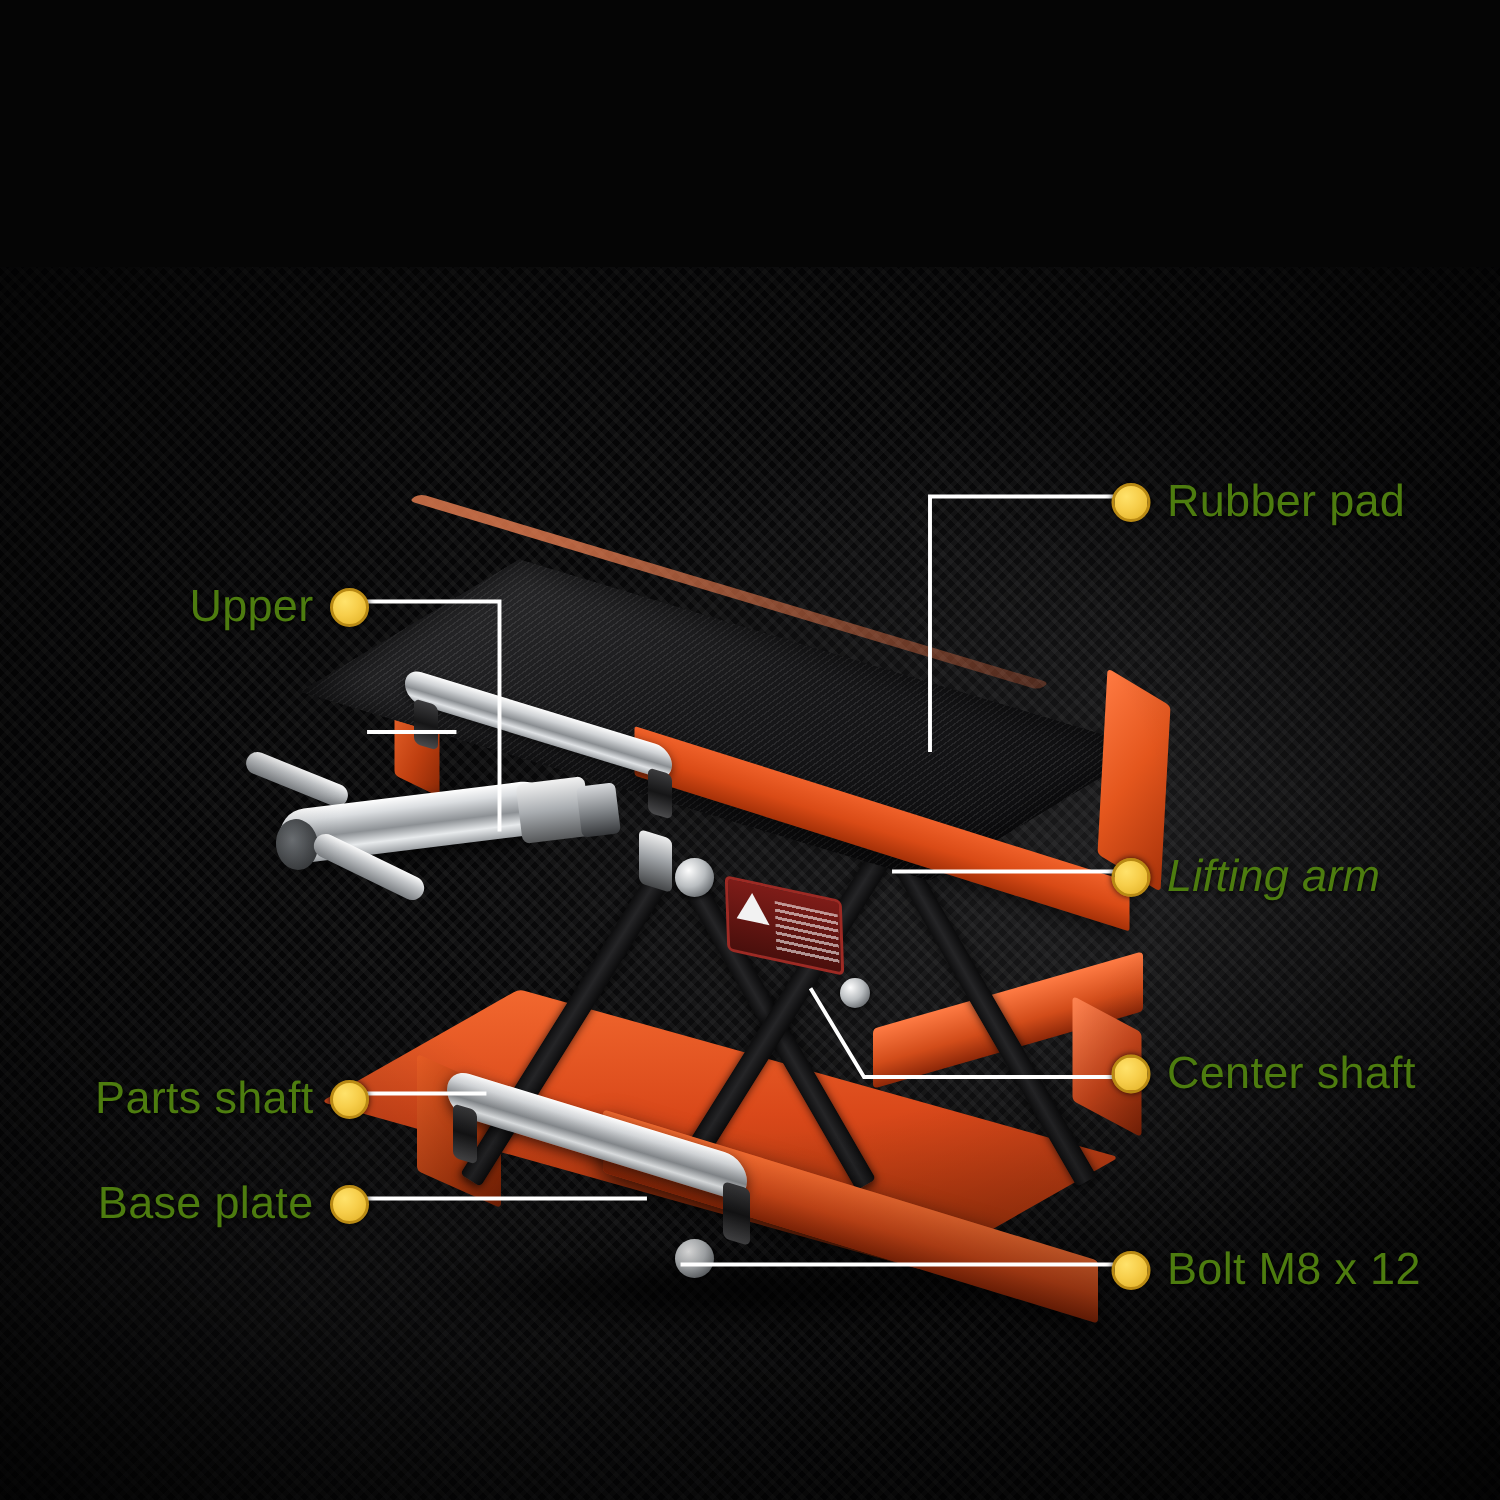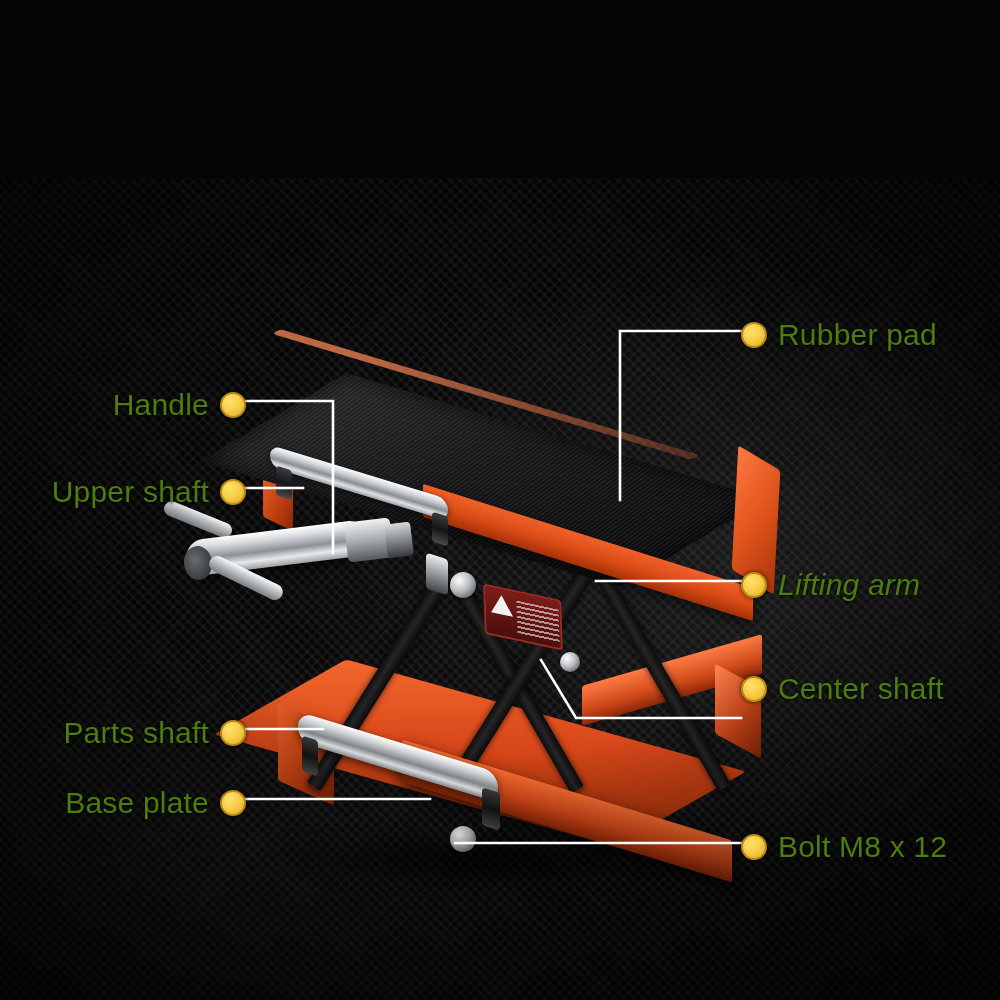--- a/index.html
+++ b/index.html
@@ -335,39 +335,35 @@
   <div class="callout right" style="left:741px;top:318px;">
     <div class="dot"></div>
     <div class="ctext">Rubber pad</div>
   </div>
 
   <div class="callout right" style="left:741px;top:568px;font-style:italic;">
     <div class="dot"></div>
     <div class="ctext">Lifting arm</div>
   </div>
 
-  <div class="callout right" style="left:741px;top:672px;text-align:center;">
+  <div class="callout right" style="left:741px;top:699px;text-align:center;">
     <div class="dot"></div>
     <div class="ctext">Center shaft</div>
   </div>
 
   <div class="callout right" style="left:741px;top:830px;">
     <div class="dot"></div>
     <div class="ctext">Bolt M8 x 12</div>
   </div>
 
   <div class="callout left" style="right:754px;top:388px;">
     <div class="dot"></div>
-    <div class="ctext">Handle</div>
-  </div>
-
-  <div class="callout left" style="right:754px;top:475px;">
-    <div class="dot"></div>
-    <div class="ctext">Upper shaft</div>
-  </div>
+    <div class="ctext">Upper</div>
+  </div>
+
 
   <div class="callout left" style="right:754px;top:716px;">
     <div class="dot"></div>
     <div class="ctext">Parts shaft</div>
   </div>
 
   <div class="callout left" style="right:754px;top:786px;">
     <div class="dot"></div>
     <div class="ctext">Base plate</div>
   </div>

